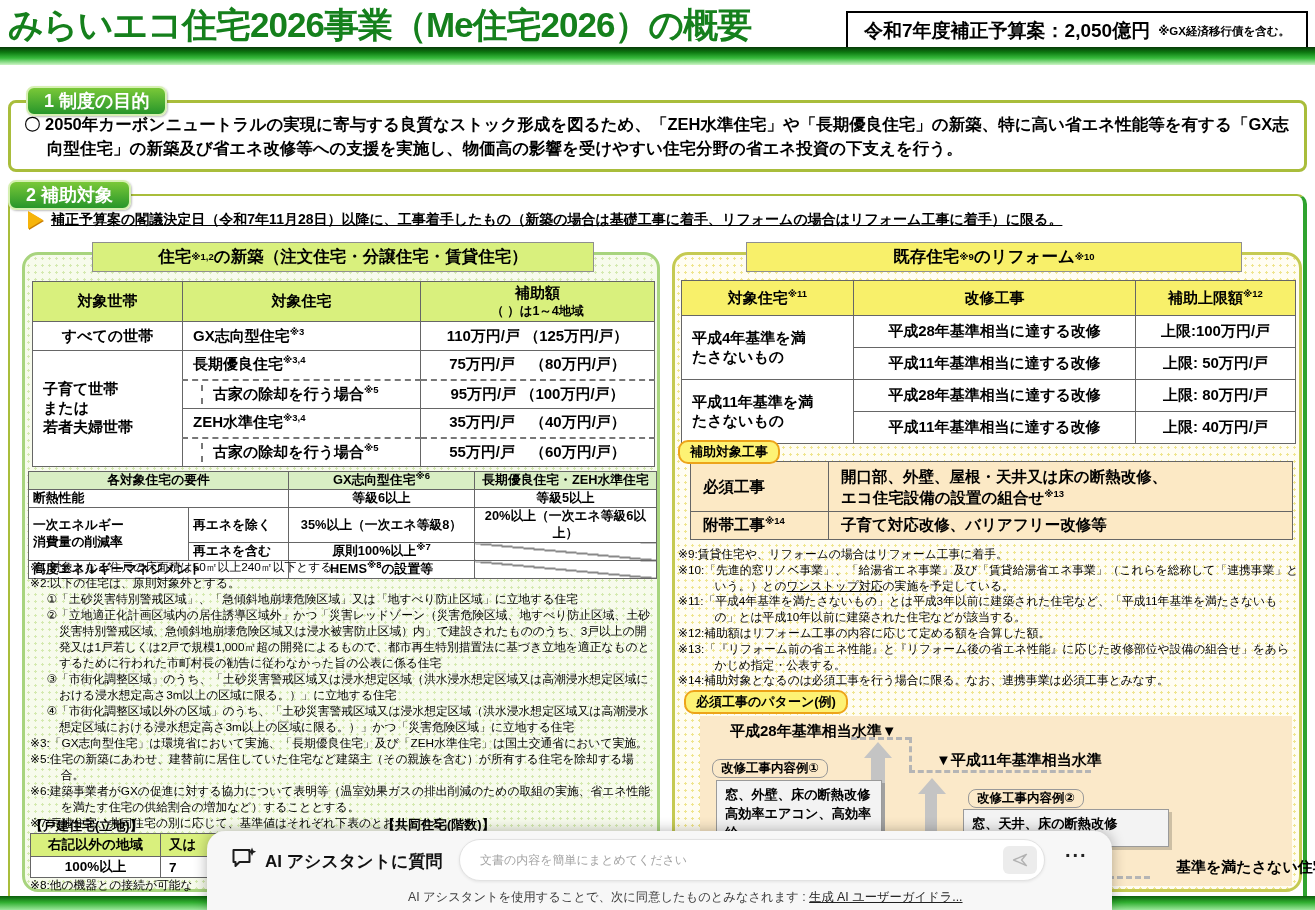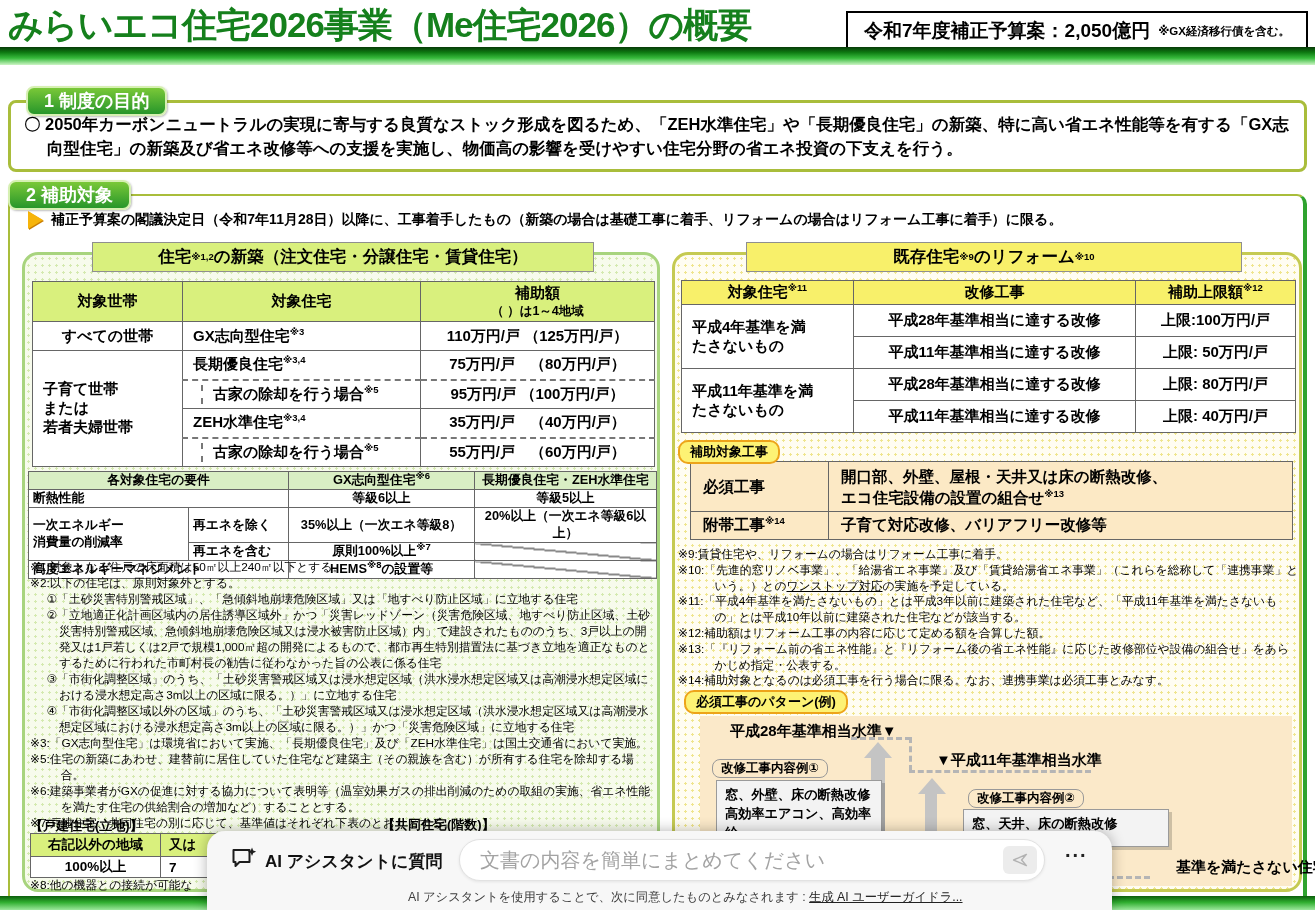--- a/index.html
+++ b/index.html
@@ -29,21 +29,21 @@
     color:#fff;font-size:18px;font-weight:bold;border:2px solid #d6f0b2;border-radius:8px;
     display:flex;align-items:center;z-index:5;box-shadow:1px 1px 2px rgba(0,0,0,.25);}
   .s1frame{left:8px;top:100px;width:1299px;height:72px;}
   .s1badge{left:26px;top:86px;}
   .s1body{left:24px;top:112px;width:1274px;font-size:16.5px;font-weight:bold;line-height:24px;
     padding-left:1.4em;text-indent:-1.4em;}
   .s2badge{left:8px;top:180px;}
   .s2frame{left:8px;top:194px;width:1299px;height:702px;border:2px solid var(--olive);
     border-right:4px solid var(--frame-green);border-bottom:none;border-radius:0 10px 0 0;background:transparent;}
 
-  .note{left:28px;top:211px;display:flex;align-items:center;gap:8px;}
+  .note{left:28px;top:211px;display:flex;align-items:center;gap:8px;text-decoration:underline;}
   .tri{width:0;height:0;border-left:15px solid #f6b40a;border-top:9px solid transparent;border-bottom:9px solid transparent;
     filter:drop-shadow(1px 1px 0 #c87d00);}
   .note-text{font-size:14px;font-weight:bold;}
 
   .lpanel{left:22px;top:252px;width:638px;height:640px;border:3px solid var(--lpanel-border);border-radius:16px;
     background-color:#f7fbec;background-image:radial-gradient(#d4e9af 1.1px,transparent 1.2px);background-size:7px 7px;}
   .rpanel{left:672px;top:252px;width:630px;height:640px;border:3px solid var(--rpanel-border);border-radius:16px;
     background-color:#fffdf2;background-image:radial-gradient(#efe58e 1.1px,transparent 1.2px);background-size:7px 7px;}
   .panel-title{height:30px;display:flex;align-items:center;justify-content:center;font-size:16.5px;font-weight:bold;
     border:1px solid #8f8f8f;z-index:4;}
@@ -78,21 +78,21 @@
   .mini-label{font-size:13px;font-weight:bold;}
   .d-label{left:30px;top:817px;}
   .s-label{left:382px;top:816px;}
   .mini{left:30px;top:833px;width:280px;}
   .mini th{background:var(--cell-green);height:23px;font-size:13.5px;}
   .mini td{height:20px;font-size:13.5px;}
   .mini .l2{text-align:left;padding-left:8px;}
   .note8{left:30px;top:878px;width:250px;font-size:11.8px;white-space:nowrap;overflow:hidden;}
 
   .reform-tbl{left:681px;top:280px;width:614px;}
-  .reform-tbl .hd th{background:var(--cell-yellow);height:24px;}
+  .reform-tbl .hd th{background:var(--cell-yellow);height:35px;}
   .reform-tbl td{height:32px;}
 
   .pill{padding:1px 10px;background:var(--label-yellow);border:2px solid var(--label-orange);border-radius:10px;
     font-size:13px;font-weight:bold;z-index:4;white-space:nowrap;}
   .works-label{left:678px;top:440px;}
   .works-tbl{left:690px;top:461px;width:602px;}
   .works-tbl td{background:var(--beige);text-align:left;padding-left:12px;font-size:15.5px;}
   .works-tbl .r0{height:50px;line-height:21px;}
   .works-tbl .r1{height:28px;}
 
@@ -124,21 +124,21 @@
   .capdash{left:1108px;top:876px;width:42px;}
 
   .bottombar{left:0;top:896px;width:1315px;height:14px;
     background:linear-gradient(180deg,#0c5e0c 0%,#2fae2f 45%,#9ce89c 100%);}
 
   .aibar{left:207px;top:831px;width:905px;height:79px;background:#f7f7f7;border-radius:18px 18px 0 0;
     box-shadow:0 0 14px rgba(0,0,0,.3);z-index:10;}
   .ai-icon{left:24px;top:16px;width:26px;height:24px;}
   .ai-label{left:58px;top:19px;font-size:17px;font-weight:bold;color:#111;white-space:nowrap;}
   .ai-input{left:252px;top:8px;width:586px;height:42px;background:#fff;border:1px solid #e2e2e2;border-radius:21px;
-    padding:0 54px 0 20px;font-size:20px;color:#333;box-shadow:0 1px 3px rgba(0,0,0,.08);outline:none;
+    padding:0 54px 0 20px;font-size:12px;color:#333;box-shadow:0 1px 3px rgba(0,0,0,.08);outline:none;
     font-family:"Liberation Sans","DejaVu Sans",sans-serif;}
   .ai-input::placeholder{color:#a3a3a3;}
   .ai-send{left:796px;top:15px;width:34px;height:28px;background:#ececec;border:none;border-radius:6px;
     display:flex;align-items:center;justify-content:center;cursor:pointer;}
   .ai-more{left:858px;top:8px;font-size:20px;font-weight:bold;color:#222;letter-spacing:2px;cursor:pointer;
     background:none;border:none;}
   .ai-disclaimer{left:201px;top:58px;font-size:12.3px;color:#3d3d3d;white-space:nowrap;}
   .ai-disclaimer a{color:#222;margin-top:28px;}
   sup{font-size:9.5px;line-height:0;vertical-align:super;font-weight:bold;}
 </style>

